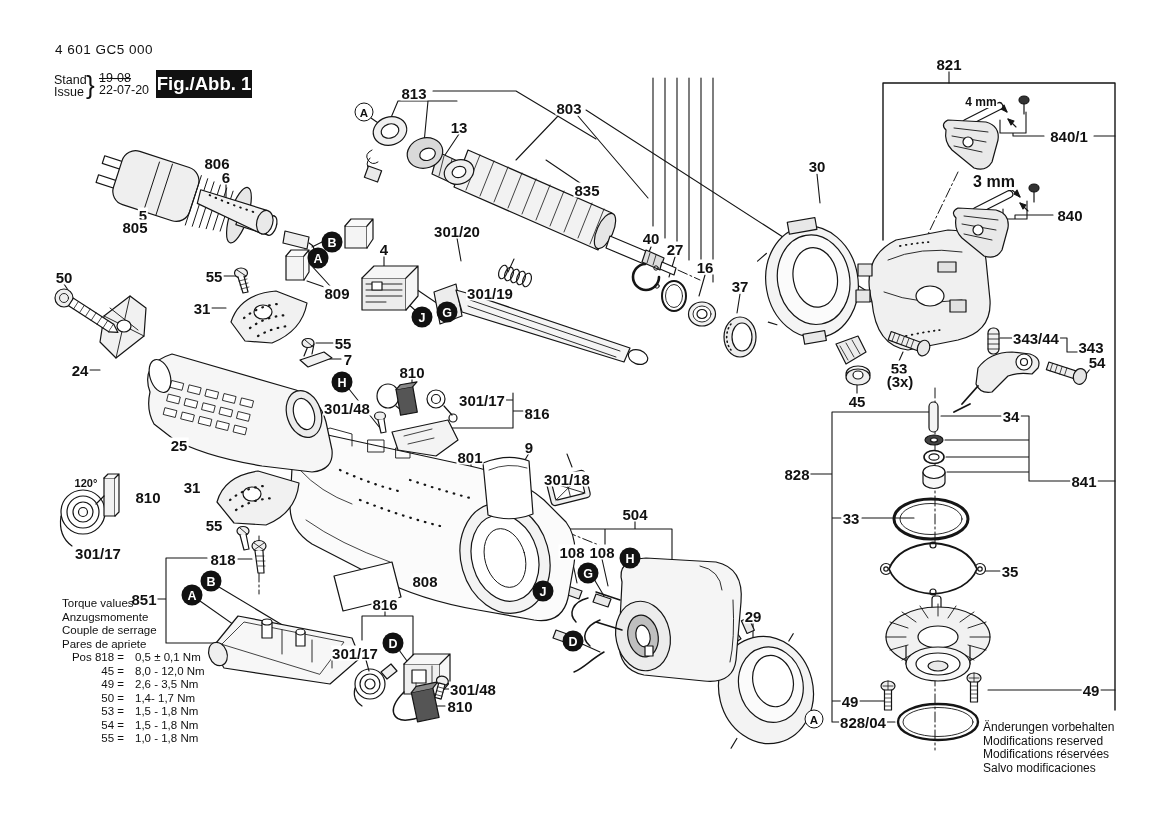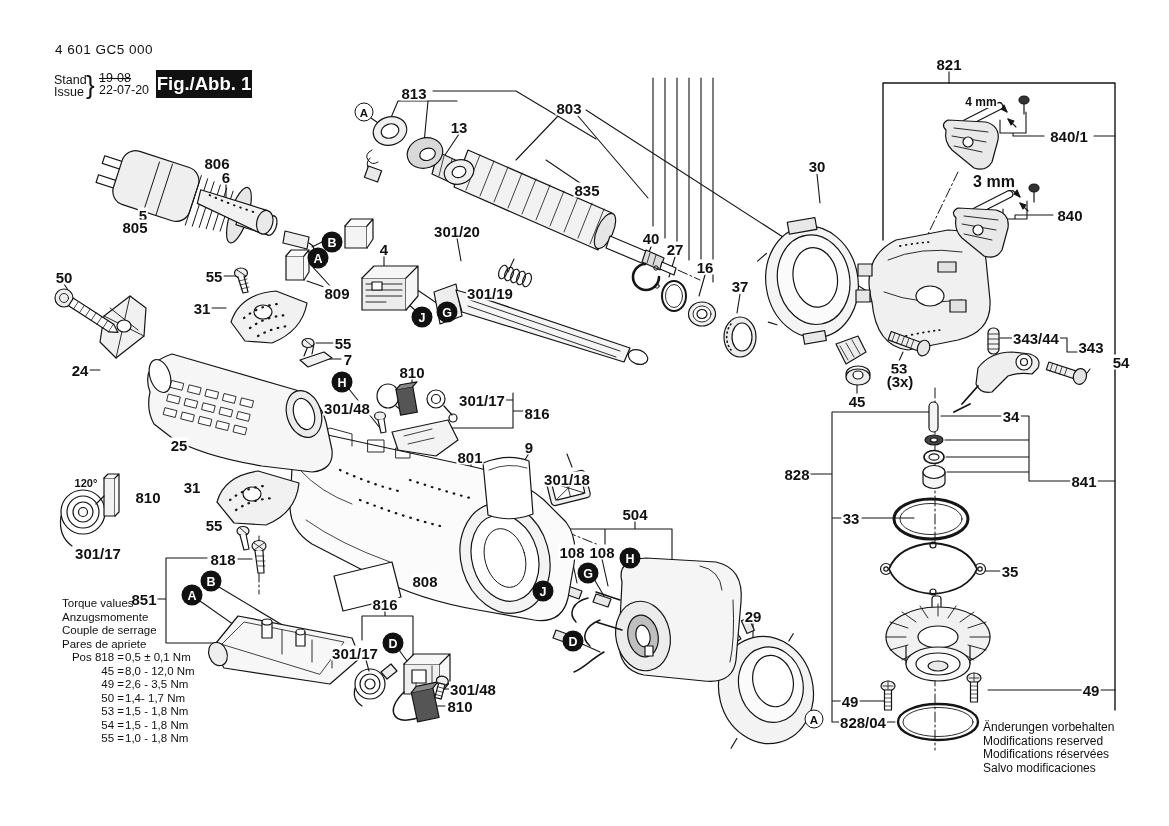--- a/index.html
+++ b/index.html
@@ -14,21 +14,21 @@
   .letter.outline{width:17px;height:17px;background:#fff;color:#111;border:1.7px solid #111;font-size:11.5px;}
   .hdr-pn{position:absolute;left:55px;top:42px;font-size:13.5px;letter-spacing:.5px;}
   .hdr-stand{position:absolute;left:54px;top:74px;font-size:12.5px;line-height:12px;}
   .hdr-brace{position:absolute;left:86px;top:70px;font-size:26px;font-weight:normal;}
   .hdr-dates{position:absolute;left:99px;top:72px;font-size:12.5px;line-height:12px;}
   .strike{text-decoration:line-through;}
   .fig-box{position:absolute;left:156px;top:70px;width:96px;height:28px;background:#111;color:#fff;
         display:flex;align-items:center;justify-content:center;font-size:18.5px;font-weight:bold;}
   .torque{position:absolute;left:62px;top:597px;font-size:11.5px;line-height:13.5px;}
   .torque .row{display:flex;}
-  .torque .pos{width:62px;text-align:right;margin-right:1px;white-space:pre;}
+  .torque .pos{width:62px;text-align:right;margin-right:11px;white-space:pre;}
   .torque .val{white-space:pre;}
   .footer{position:absolute;left:983px;top:721px;font-size:12px;line-height:13.5px;}
 </style>
 </head>
 <body>
 
 <div class="page">
 
   <svg width="1169" height="826" viewBox="0 0 1169 826">
     <g stroke="#151515" fill="none" stroke-width="1.2" stroke-linecap="round" stroke-linejoin="round">
@@ -535,21 +535,21 @@
       <div class="part-label" style="left: 850px; top: 701px;">49</div>
       <div class="part-label" style="left: 863px; top: 722px;">828/04</div>
       <div class="part-label" style="left: 797px; top: 474px;">828</div>
       <div class="part-label" style="left: 851px; top: 518px;">33</div>
       <div class="part-label" style="left: 1011px; top: 416px;">34</div>
       <div class="part-label" style="left: 1084px; top: 481px;">841</div>
       <div class="part-label" style="left: 1010px; top: 571px;">35</div>
       <div class="part-label" style="left: 1091px; top: 690px;">49</div>
       <div class="part-label" style="left: 1036px; top: 338px;">343/44</div>
       <div class="part-label" style="left: 1091px; top: 347px;">343</div>
-      <div class="part-label" style="left: 1097px; top: 362px; margin-left: 24px;">54</div>
+      <div class="part-label" style="left: 1097px; top: 362px;">54</div>
       <div class="part-label" style="left: 899px; top: 368px;">53</div>
       <div class="part-label" style="left: 900px; top: 381px;">(3x)</div>
       <div class="part-label" style="left: 857px; top: 401px;">45</div>
     </div>
 
   <div id="letters">
       <div class="letter outline" style="left: 364px; top: 112px;">A</div>
       <div class="letter filled" style="left: 332px; top: 242px;">B</div>
       <div class="letter filled" style="left: 318px; top: 258px;">A</div>
       <div class="letter filled" style="left: 422px; top: 317px;">J</div>

